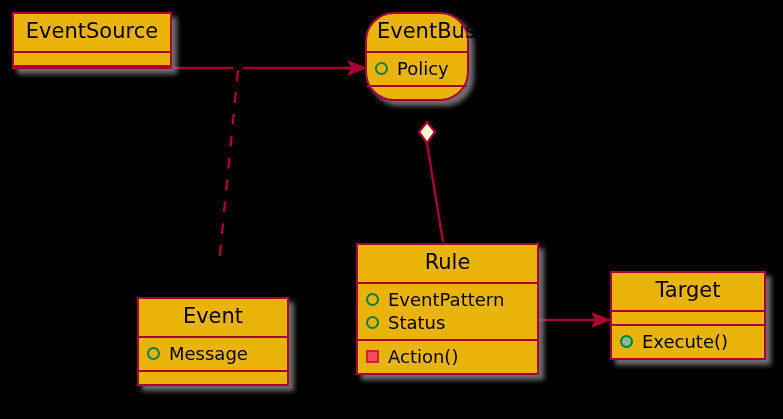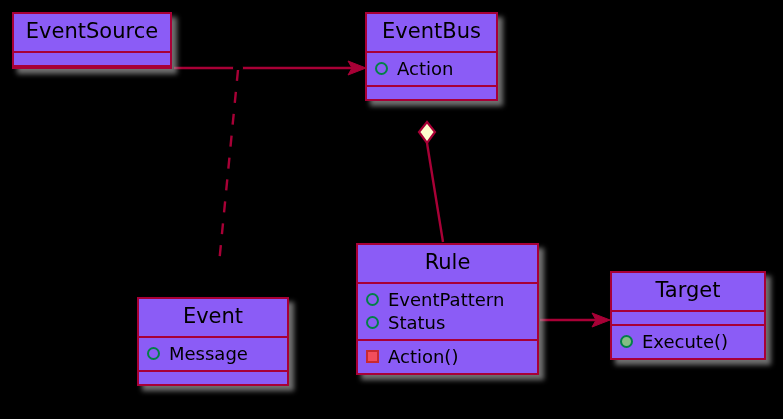--- a/index.html
+++ b/index.html
@@ -10,21 +10,21 @@
   #canvas {
     position: relative;
     width: 783px;
     height: 419px;
     background: #000000;
     overflow: hidden;
     font-family: "DejaVu Sans", sans-serif;
   }
   .uml-class {
     position: absolute;
-    background: #8b5cf6;
+    background: #eab308;
     border: 2px solid #A80036;
     box-sizing: border-box;
     box-shadow: 5px 5px 5px rgba(160,160,160,0.70);
   }
   .class-title {
     text-align: center;
     color: #000000;
     font-size: 21px;
     line-height: 1;
     padding: 7px 10px 9px 10px;
@@ -108,27 +108,27 @@
     </g>
   </svg>
 
   <div class="uml-class" style="left:12px; top:12px; width:160px;">
     <div class="class-title">EventSource</div>
     <div class="divider"></div>
     <div class="member-section empty"></div>
     <div class="divider"></div>
   </div>
 
-  <div class="uml-class" style="left:365px; top:12px; width:133px;">
+  <div class="uml-class" style="left:365px; top:12px; width:104px;border-radius:29px;">
     <div class="class-title">EventBus</div>
     <div class="divider"></div>
     <div class="member-section">
       <div class="member">
         <span class="mico attr-public"></span>
-        <span>Action</span>
+        <span>Policy</span>
       </div>
     </div>
     <div class="divider"></div>
     <div class="member-section empty"></div>
   </div>
 
   <div class="uml-class" style="left:137px; top:266px; width:152px;margin-top:31px;">
     <div class="class-title">Event</div>
     <div class="divider"></div>
     <div class="member-section">

